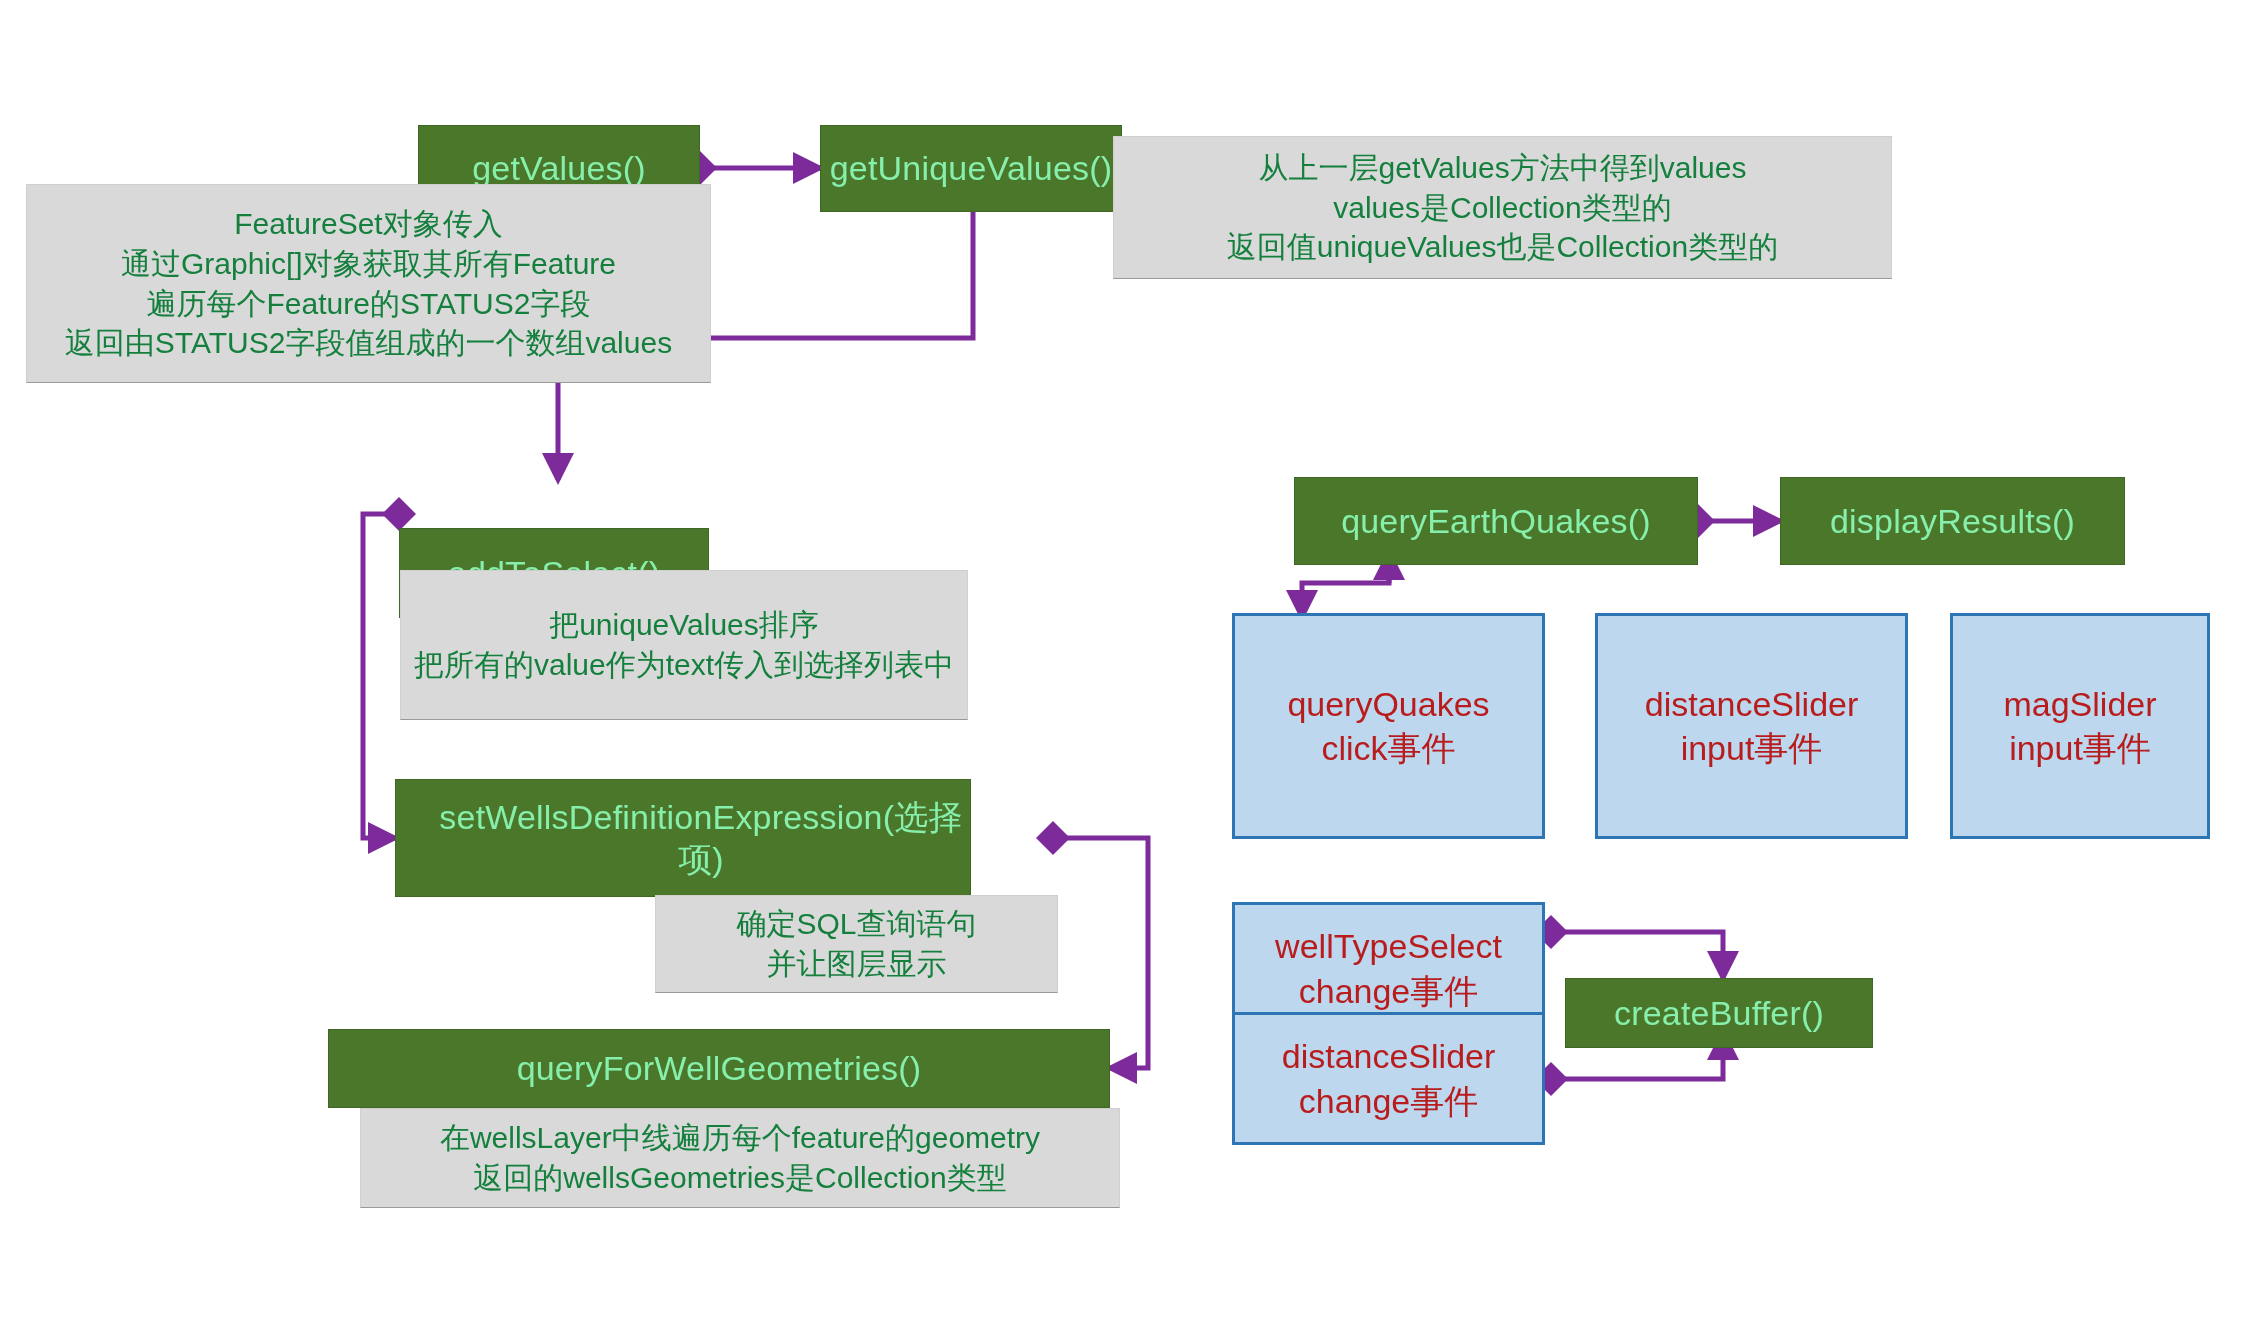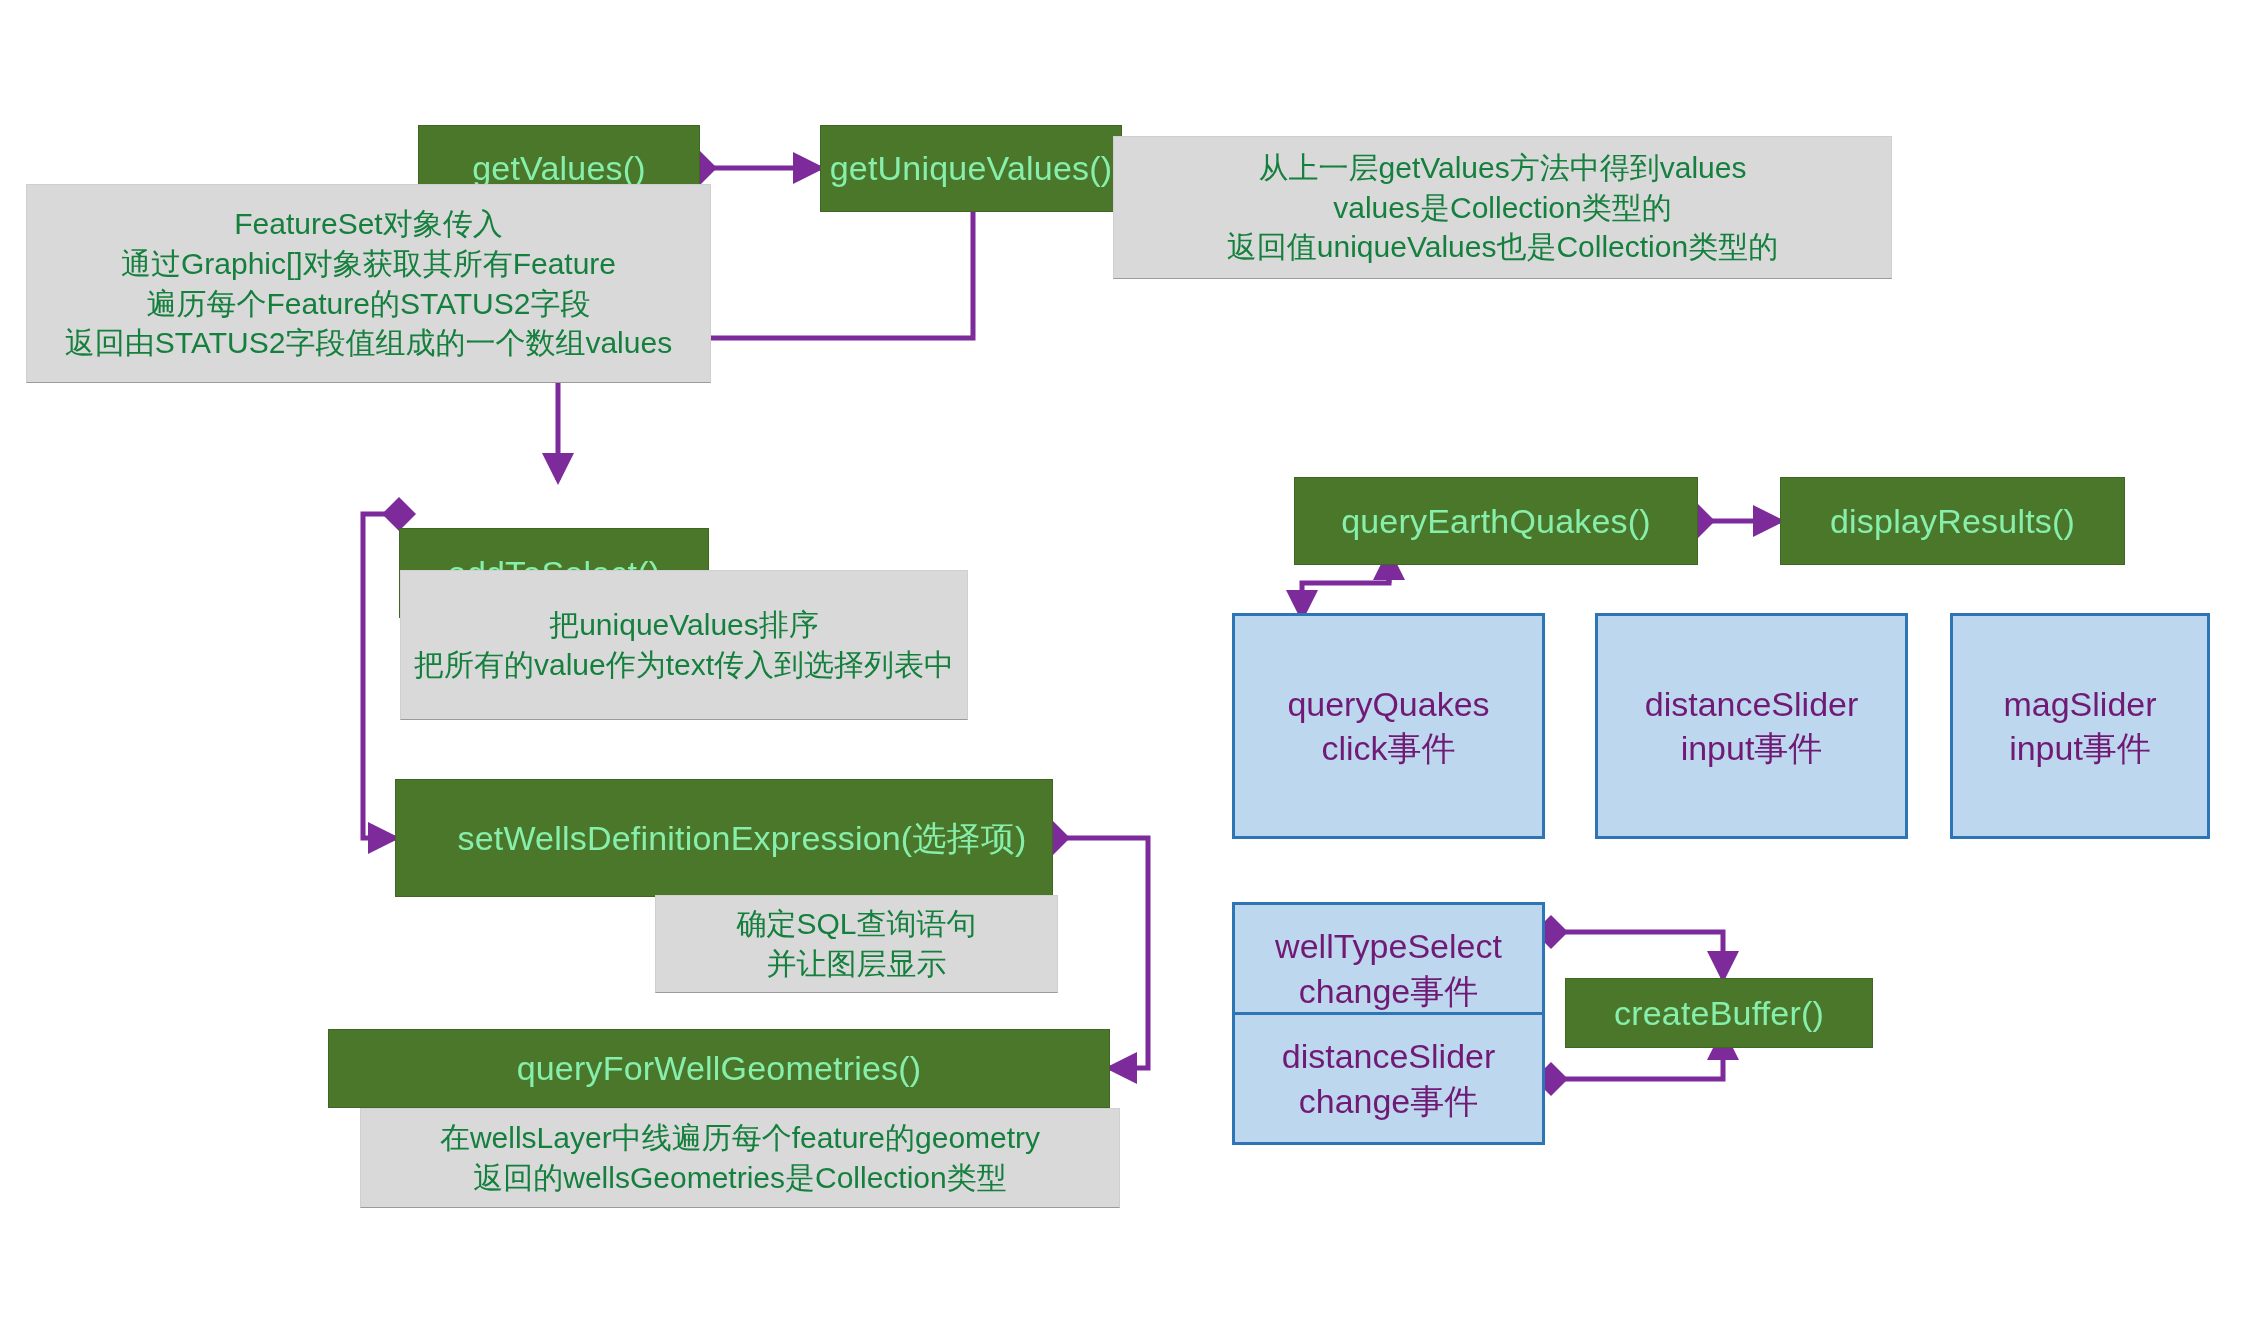--- a/index.html
+++ b/index.html
@@ -40,21 +40,21 @@
     background: #d9d9d9;
     color: #15803d;
     border: 1px solid #cfcfcf;
     border-bottom: 1px solid #9a9a9a;
     font-size: 30px;
     white-space: pre-line;
     line-height: 1.32;
   }
   .blue {
     background: #bdd7ee;
-    color: #701a75;
+    color: #b91c1c;
     border: 3px solid #2e75b6;
     font-size: 34px;
     white-space: pre-line;
     line-height: 1.3;
   }
   svg.edges {
     position: absolute;
     left: 0; top: 0;
     width: 2268px;
     height: 1323px;
@@ -122,21 +122,21 @@
 
   <div class="node green" style="left:399px; top:480px; width:310px; height:90px;margin-top:48px;">
     <span>addToSelect()</span>
   </div>
 
   <div class="node gray" style="left:400px; top:570px; width:568px; height:150px;">
     <span>把uniqueValues排序
 把所有的value作为text传入到选择列表中</span>
   </div>
 
-  <div class="node green" style="left:395px; top:779px; width:658px; height:118px;padding-left:36px;">
+  <div class="node green" style="left:395px; top:779px; width:576px; height:118px;padding-left:36px;">
     <span>setWellsDefinitionExpression(选择项)</span>
   </div>
 
   <div class="node gray" style="left:655px; top:895px; width:403px; height:98px;">
     <span>确定SQL查询语句
 并让图层显示</span>
   </div>
 
   <div class="node green" style="left:328px; top:1029px; width:782px; height:79px;">
     <span>queryForWellGeometries()</span>

